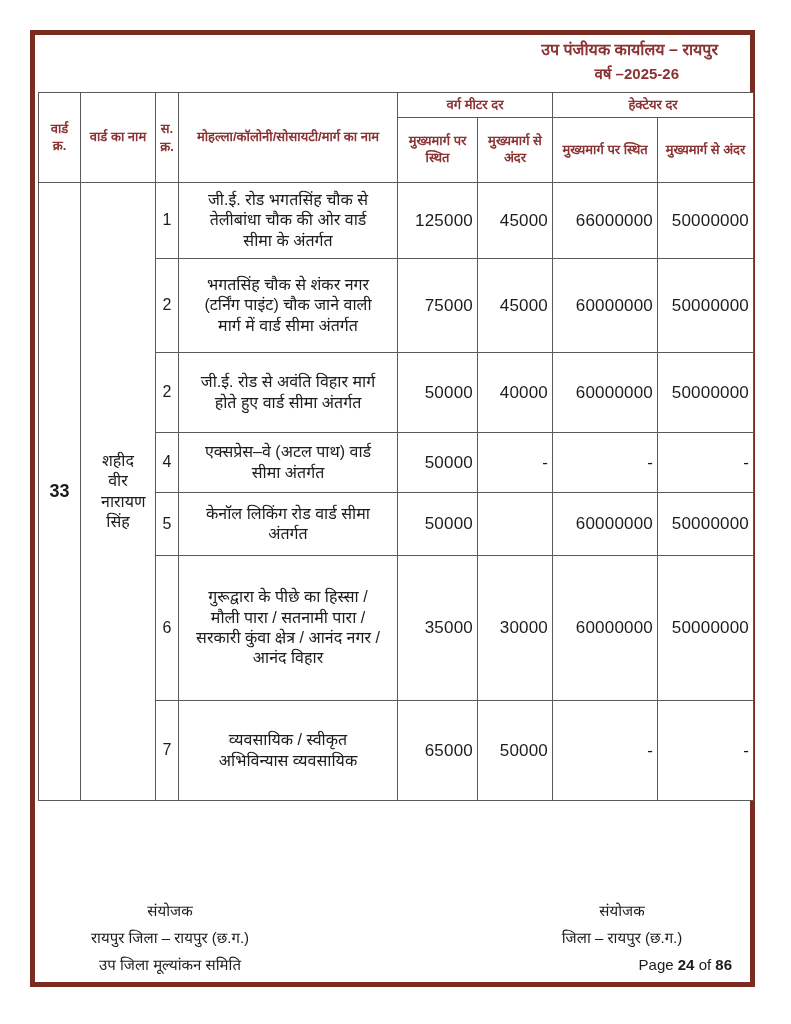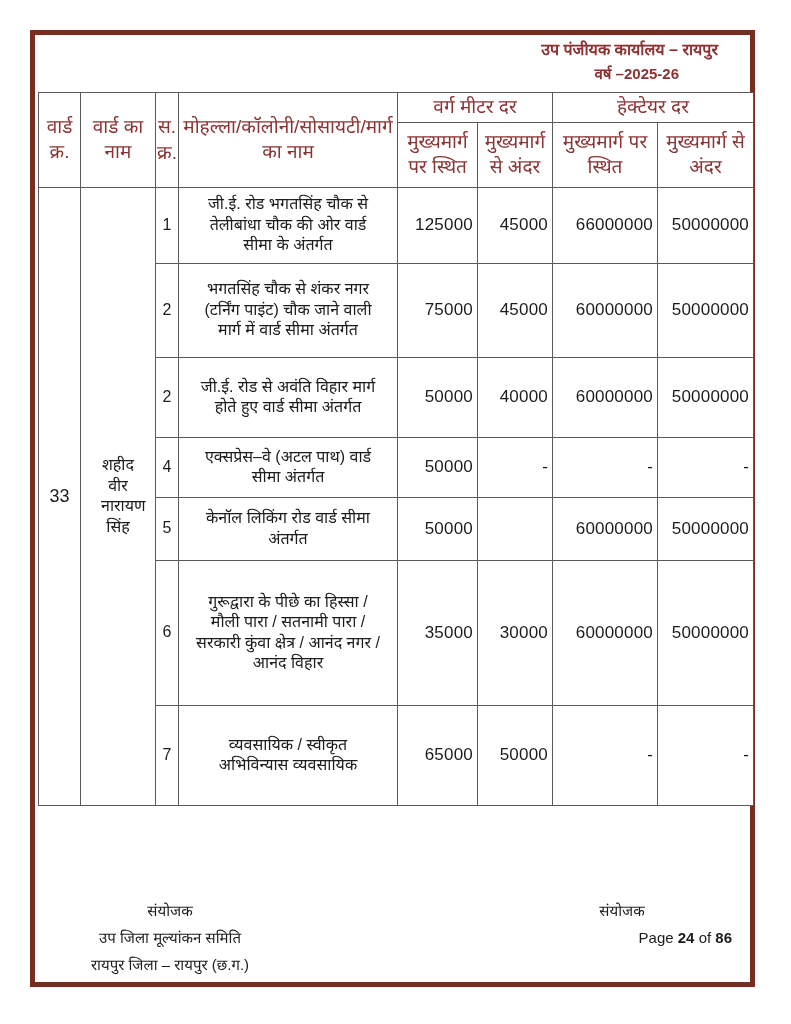--- a/index.html
+++ b/index.html
@@ -30,34 +30,34 @@
   table.rate-table{
     position:absolute;left:38px;top:92px;width:715px;
     border-collapse:collapse;table-layout:fixed;background:#fff;
   }
   .rate-table th,.rate-table td{
     border:1px solid var(--grid);
     text-align:center;vertical-align:middle;
     padding:2px 4px;
   }
   .rate-table th{
-    color:var(--maroon);font-weight:normal;font-size:19px;line-height:1.3;
+    color:var(--maroon);font-weight:bold;font-size:13px;line-height:1.3;
   }
   .rate-table td{font-size:16px;line-height:1.28;}
   tr.h1{height:25px;}
   tr.h2{height:65px;}
   tr.r1{height:76px;}
   tr.r2{height:94px;}
   tr.r3{height:80px;}
   tr.r4{height:60px;}
   tr.r5{height:63px;}
   tr.r6{height:145px;}
   tr.r7{height:100px;}
   th.serial{word-break:break-all;line-height:1.35;padding:2px 1px;margin-top:20px;}
-  td.wardno{font-weight:normal;font-size:18px;}
+  td.wardno{font-weight:bold;font-size:18px;}
   td.wardname{font-size:16px;padding:2px 20px;}
   td.sn{font-size:16px;}
   td.loc{font-size:16px;padding:3px 16px;}
   td.num{font-size:17px;letter-spacing:.2px;text-align:right;}
   .footer-left{
     position:absolute;left:55px;top:897px;width:230px;text-align:center;
     font-size:15px;line-height:1.8;
   }
   .footer-right{
     position:absolute;left:512px;top:897px;width:220px;text-align:center;
@@ -158,25 +158,26 @@
       <td class="num">65000</td>
       <td class="num">50000</td>
       <td class="num">-</td>
       <td class="num">-</td>
     </tr>
   </tbody>
 </table>
 
 <div class="footer-left">
   <div>संयोजक</div>
+  <div>रायपुर जिला – रायपुर (छ.ग.)</div>
   <div>उप जिला मूल्यांकन समिति</div>
-  <div>रायपुर जिला – रायपुर (छ.ग.)</div>
 </div>
 
 <div class="footer-right">
   <div>संयोजक</div>
+  <div>जिला – रायपुर (छ.ग.)</div>
   <div class="page-line">
     <span>Page</span>
     <b>24</b>
     <span>of</span>
     <b>86</b>
   </div>
 </div>
 
 </body></html>

